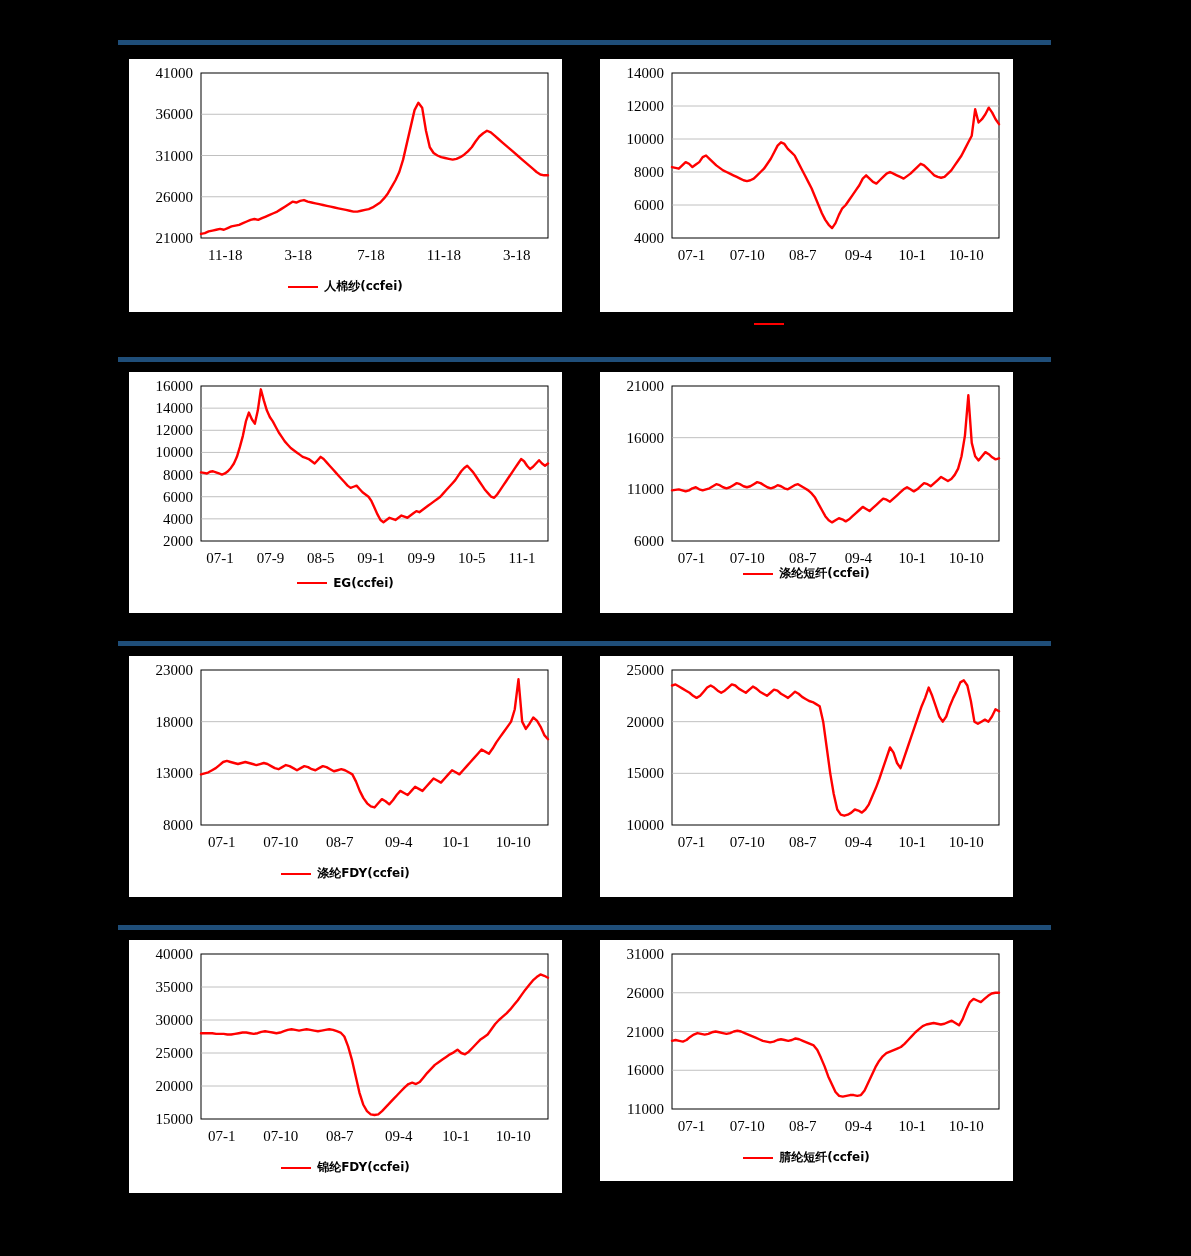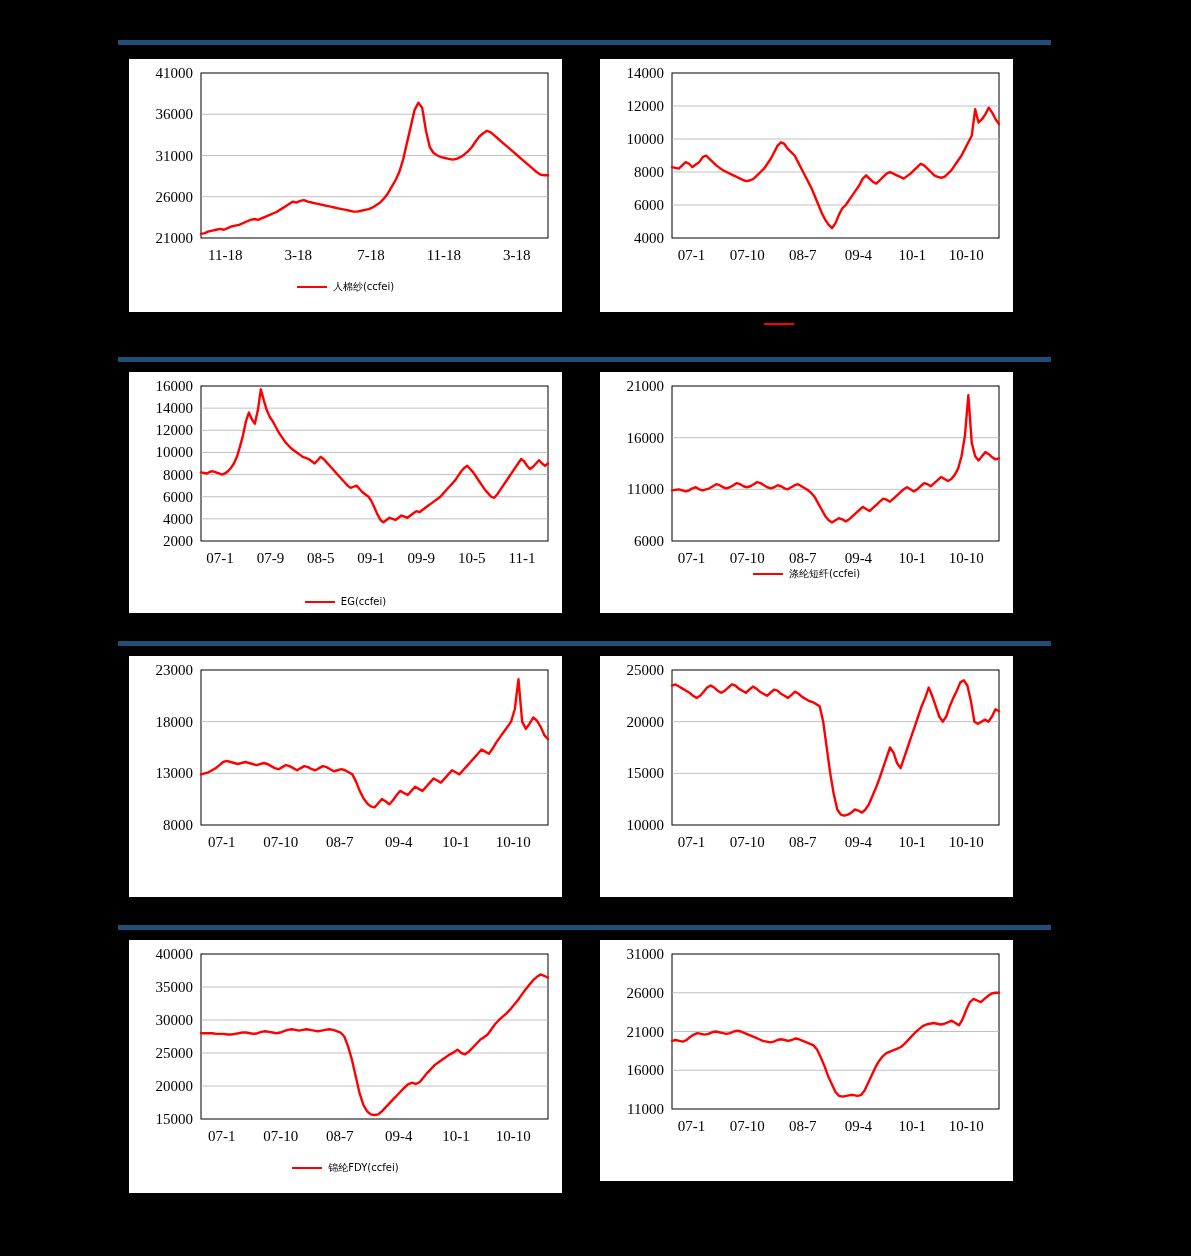--- a/index.html
+++ b/index.html
@@ -7,21 +7,21 @@
   .page{position:relative;width:1191px;height:1256px;background:#000;}
   .rule{position:absolute;height:5px;background:#1f4e79;}
   .panel{position:absolute;background:#fff;box-sizing:border-box;}
   .chartbox{position:absolute;left:0;top:0;}
   svg{display:block;}
   .ylab{font-family:"Liberation Serif",serif;font-size:15px;fill:#000;text-anchor:end;}
   .xlab{font-family:"Liberation Serif",serif;font-size:15px;fill:#000;text-anchor:middle;}
   .legend{position:absolute;width:100%;text-align:center;font-size:15px;color:#000;}
   .legend .swatch{display:inline-block;width:30px;height:0;border-top:2.5px solid #ff0000;vertical-align:middle;margin-right:6px;}
   .legend .ltxt{vertical-align:middle;}
-  .cn{font-family:"DejaVu Sans",sans-serif;font-size:10px;}
+  .cn{font-family:"DejaVu Sans",sans-serif;font-size:12px;font-weight:bold;}
 </style>
 </head>
 <body>
 
 <div class="page">
 
   <div class="rule" style="left:118px;top:40px;width:933px;"></div>
   <div class="panel" style="left:129px;top:59px;width:433px;height:253px;"></div>
   <div class="chartbox" style="left:129px;top:59px;width:433px;height:253px;">
     <svg width="433" height="215" viewBox="0 0 433 215">
@@ -94,21 +94,21 @@
         <text class="ylab" x="64" y="19">16000</text>
         <text class="xlab" x="91.08500000000001" y="191">07-1</text>
         <text class="xlab" x="141.4" y="191">07-9</text>
         <text class="xlab" x="191.71499999999997" y="191">08-5</text>
         <text class="xlab" x="242.03" y="191">09-1</text>
         <text class="xlab" x="292.345" y="191">09-9</text>
         <text class="xlab" x="342.66" y="191">10-5</text>
         <text class="xlab" x="392.975" y="191">11-1</text>
         <polyline points="72.00,100.36 74.99,100.91 77.98,101.46 80.97,99.80 83.97,99.25 86.96,100.36 89.95,101.46 92.94,102.57 95.93,101.46 98.92,99.25 101.91,95.93 104.91,91.50 107.90,84.86 110.89,74.89 113.88,63.82 116.87,49.43 119.86,40.57 122.85,47.21 125.84,51.64 128.84,38.36 131.83,17.32 134.82,28.39 137.81,38.36 140.80,45.00 143.79,49.43 146.78,54.96 149.78,60.50 152.77,64.93 155.76,69.36 158.75,72.68 161.74,76.00 164.73,78.21 167.72,80.43 170.72,82.64 173.71,84.86 176.70,85.96 179.69,87.07 182.68,89.29 185.67,91.50 188.66,88.18 191.66,84.86 194.65,87.07 197.64,90.39 200.63,93.71 203.62,97.04 206.61,100.36 209.60,103.68 212.59,107.00 215.59,110.32 218.58,113.64 221.57,115.86 224.56,114.75 227.55,113.64 230.54,116.96 233.53,120.29 236.53,122.50 239.52,124.71 242.51,129.14 245.50,135.79 248.49,142.43 251.48,147.96 254.47,150.18 257.47,147.96 260.46,145.75 263.45,146.86 266.44,147.96 269.43,145.75 272.42,143.54 275.41,144.64 278.41,145.75 281.40,143.54 284.39,141.32 287.38,139.11 290.37,140.21 293.36,138.00 296.35,135.79 299.34,133.57 302.34,131.36 305.33,129.14 308.32,126.93 311.31,124.71 314.30,121.39 317.29,118.07 320.28,114.75 323.28,111.43 326.27,108.11 329.26,103.68 332.25,99.25 335.24,95.93 338.23,93.71 341.22,97.04 344.22,100.36 347.21,104.79 350.20,109.21 353.19,113.64 356.18,118.07 359.17,121.39 362.16,124.71 365.16,125.82 368.15,122.50 371.14,118.07 374.13,113.64 377.12,109.21 380.11,104.79 383.10,100.36 386.09,95.93 389.09,91.50 392.08,87.07 395.07,89.29 398.06,93.71 401.05,97.04 404.04,94.82 407.03,91.50 410.03,88.18 413.02,91.50 416.01,93.71 419.00,91.50" fill="none" stroke="#ff0000" stroke-width="2.4" stroke-linejoin="round" stroke-linecap="round"></polyline>
       </svg>
-    <div class="legend" style="top:220px;">
+    <div class="legend" style="top:201px;">
       <span class="swatch"></span><span class="ltxt cn">EG(ccfei)</span>
     </div>
   </div>
 
   <div class="panel" style="left:600px;top:372px;width:413px;height:241px;"></div>
   <div class="chartbox" style="left:600px;top:372px;width:413px;height:241px;">
     <svg width="413" height="205" viewBox="0 0 413 205">
         <rect x="72" y="14" width="327" height="155" fill="#ffffff" stroke="#000000" stroke-width="1"></rect>
         <text class="ylab" x="64" y="174">6000</text>
         <line x1="72" y1="117.33333333333334" x2="399" y2="117.33333333333334" stroke="#b0b0b0" stroke-width="0.8"></line>
@@ -141,20 +141,23 @@
         <text class="ylab" x="64" y="70.66666666666667">18000</text>
         <text class="ylab" x="64" y="19">23000</text>
         <text class="xlab" x="92.82" y="191">07-1</text>
         <text class="xlab" x="151.81" y="191">07-10</text>
         <text class="xlab" x="210.8" y="191">08-7</text>
         <text class="xlab" x="269.78999999999996" y="191">09-4</text>
         <text class="xlab" x="327.04499999999996" y="191">10-1</text>
         <text class="xlab" x="384.3" y="191">10-10</text>
         <polyline points="72.00,118.37 75.69,117.33 79.38,116.30 83.07,114.23 86.77,112.17 90.46,109.07 94.15,105.97 97.84,104.93 101.53,105.97 105.22,107.00 108.91,108.03 112.61,107.00 116.30,105.97 119.99,107.00 123.68,108.03 127.37,109.07 131.06,108.03 134.76,107.00 138.45,108.03 142.14,110.10 145.83,112.17 149.52,113.20 153.21,111.13 156.90,109.07 160.60,110.10 164.29,112.17 167.98,114.23 171.67,112.17 175.36,110.10 179.05,111.13 182.74,113.20 186.44,114.23 190.13,112.17 193.82,110.10 197.51,111.13 201.20,113.20 204.89,115.27 208.59,114.23 212.28,113.20 215.97,114.23 219.66,116.30 223.35,118.37 227.04,125.60 230.73,134.90 234.43,142.13 238.12,147.30 241.81,150.40 245.50,151.43 249.19,147.30 252.88,143.17 256.57,145.23 260.27,148.33 263.96,144.20 267.65,139.03 271.34,134.90 275.03,136.97 278.72,139.03 282.41,134.90 286.11,130.77 289.80,132.83 293.49,134.90 297.18,130.77 300.87,126.63 304.56,122.50 308.26,124.57 311.95,126.63 315.64,122.50 319.33,118.37 323.02,114.23 326.71,116.30 330.40,118.37 334.10,114.23 337.79,110.10 341.48,105.97 345.17,101.83 348.86,97.70 352.55,93.57 356.24,95.63 359.94,97.70 363.63,92.53 367.32,86.33 371.01,81.17 374.70,76.00 378.39,70.83 382.09,65.67 385.78,53.27 389.47,23.30 393.16,65.67 396.85,72.90 400.54,67.73 404.23,61.53 407.93,64.63 411.62,70.83 415.31,79.10 419.00,83.23" fill="none" stroke="#ff0000" stroke-width="2.4" stroke-linejoin="round" stroke-linecap="round"></polyline>
       </svg>
+    <div class="legend" style="top:208px;">
+      <span class="swatch"></span><span class="ltxt cn">涤纶FDY(ccfei)</span>
+    </div>
   </div>
 
   <div class="panel" style="left:600px;top:656px;width:413px;height:241px;"></div>
   <div class="chartbox" style="left:600px;top:656px;width:413px;height:241px;">
     <svg width="413" height="205" viewBox="0 0 413 205">
         <rect x="72" y="14" width="327" height="155" fill="#ffffff" stroke="#000000" stroke-width="1"></rect>
         <text class="ylab" x="64" y="174">10000</text>
         <line x1="72" y1="117.33333333333334" x2="399" y2="117.33333333333334" stroke="#b0b0b0" stroke-width="0.8"></line>
         <text class="ylab" x="64" y="122.33333333333334">15000</text>
         <line x1="72" y1="65.66666666666667" x2="399" y2="65.66666666666667" stroke="#b0b0b0" stroke-width="0.8"></line>
@@ -211,14 +214,17 @@
         <text class="ylab" x="64" y="57.75">26000</text>
         <text class="ylab" x="64" y="19">31000</text>
         <text class="xlab" x="91.62" y="191">07-1</text>
         <text class="xlab" x="147.21" y="191">07-10</text>
         <text class="xlab" x="202.8" y="191">08-7</text>
         <text class="xlab" x="258.39" y="191">09-4</text>
         <text class="xlab" x="312.345" y="191">10-1</text>
         <text class="xlab" x="366.3" y="191">10-10</text>
         <polyline points="72.00,100.80 75.63,100.02 79.27,100.80 82.90,101.57 86.53,100.02 90.17,96.92 93.80,94.60 97.43,93.05 101.07,93.83 104.70,94.60 108.33,93.83 111.97,92.28 115.60,91.50 119.23,92.28 122.87,93.05 126.50,93.83 130.13,93.05 133.77,91.50 137.40,90.72 141.03,91.50 144.67,93.05 148.30,94.60 151.93,96.15 155.57,97.70 159.20,99.25 162.83,100.80 166.47,101.57 170.10,102.35 173.73,101.57 177.37,100.02 181.00,99.25 184.63,100.02 188.27,100.80 191.90,100.02 195.53,98.47 199.17,99.25 202.80,100.80 206.43,102.35 210.07,103.90 213.70,105.45 217.33,110.10 220.97,117.85 224.60,126.38 228.23,136.45 231.87,144.20 235.50,151.95 239.13,155.83 242.77,156.60 246.40,155.83 250.03,155.05 253.67,155.05 257.30,155.83 260.93,155.05 264.57,150.40 268.20,142.65 271.83,134.90 275.47,127.15 279.10,120.95 282.73,116.30 286.37,113.20 290.00,111.65 293.63,110.10 297.27,108.55 300.90,107.00 304.53,103.90 308.17,100.02 311.80,96.15 315.43,92.28 319.07,89.17 322.70,86.07 326.33,84.52 329.97,83.75 333.60,82.97 337.23,83.75 340.87,84.52 344.50,83.75 348.13,82.20 351.77,80.65 355.40,82.97 359.03,85.30 362.67,79.10 366.30,69.80 369.93,62.05 373.57,58.95 377.20,60.50 380.83,62.05 384.47,58.95 388.10,55.85 391.73,53.52 395.37,52.75 399.00,52.75" fill="none" stroke="#ff0000" stroke-width="2.4" stroke-linejoin="round" stroke-linecap="round"></polyline>
       </svg>
+    <div class="legend" style="top:208px;">
+      <span class="swatch"></span><span class="ltxt cn">腈纶短纤(ccfei)</span>
+    </div>
   </div>
 </div>
 
 </body></html>

